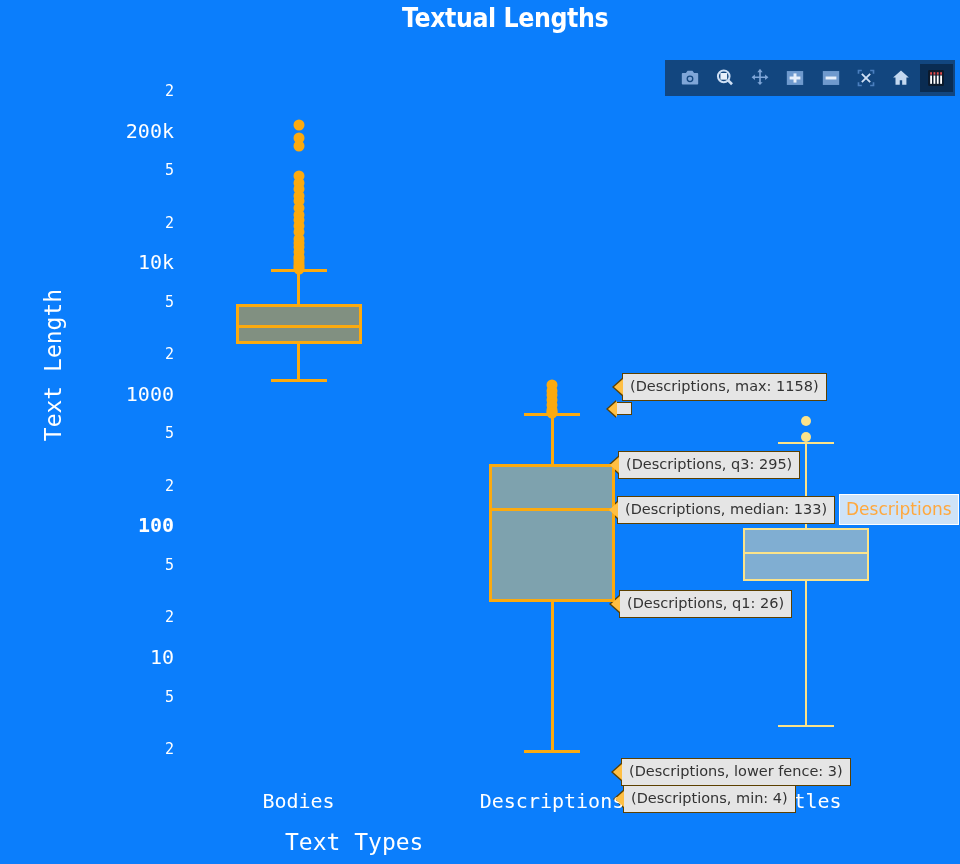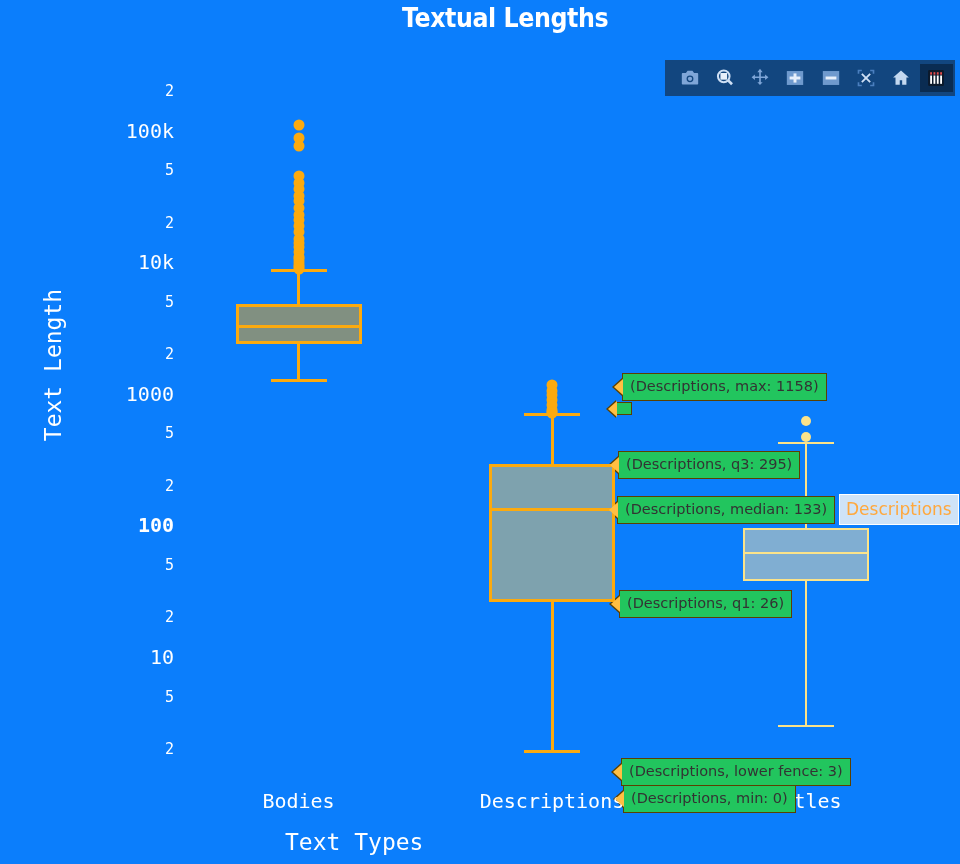--- a/index.html
+++ b/index.html
@@ -95,21 +95,21 @@
     display:flex;align-items:center;justify-content:center;
     margin-right:2px;
     cursor:pointer;
   }
   .mb-btn svg{display:block;}
   .mb-btn.active{background:#0a2c52;}
 
   
   .annot{
     position:absolute;
-    background:#22c55e;
+    background:#e5e5e5;
     border:1px solid #5c4000;
     color:#333333;
     font-family:"DejaVu Sans",sans-serif;
     font-size:14.5px;
     line-height:1;
     padding:5px 7px 6px 7px;
     white-space:nowrap;
     box-sizing:border-box;
   }
   .annot .arrow{
@@ -150,21 +150,21 @@
 
 <div id="plot-root">
 
   <div id="chart-title">Textual Lengths</div>
 
   <div id="yaxis-title">Text Length</div>
   <div id="xaxis-title">Text Types</div>
 
   <div id="ytick-layer">
       <div class="ytick minor" style="top: 91px;">2</div>
-      <div class="ytick major" style="top: 130.616px;">100k</div>
+      <div class="ytick major" style="top: 130.616px;">200k</div>
       <div class="ytick minor" style="top: 170.231px;">5</div>
       <div class="ytick minor" style="top: 222.6px;">2</div>
       <div class="ytick major" style="top: 262.216px;">10k</div>
       <div class="ytick minor" style="top: 301.831px;">5</div>
       <div class="ytick minor" style="top: 354.2px;">2</div>
       <div class="ytick major" style="top: 393.816px;">1000</div>
       <div class="ytick minor" style="top: 433.431px;">5</div>
       <div class="ytick minor" style="top: 485.8px;">2</div>
       <div class="ytick major" style="top: 525.416px; font-weight: bold;">100</div>
       <div class="ytick minor" style="top: 565.031px;">5</div>
@@ -292,18 +292,18 @@
     </div>
   </div>
 
   <div id="annot-layer">
       <div class="annot" style="left: 597px; top: 373px;"><span class="arrow-b"></span><span class="arrow"></span><span>(Descriptions, max: 1158)</span></div>
       <div class="annot" style="left: 591px; top: 402px;"><span class="arrow-b"></span><span class="arrow"></span></div>
       <div class="annot" style="left: 593px; top: 451px;"><span class="arrow-b"></span><span class="arrow"></span><span>(Descriptions, q3: 295)</span></div>
       <div class="annot" style="left: 592px; top: 496px;"><span class="arrow-b"></span><span class="arrow"></span><span>(Descriptions, median: 133)</span></div>
       <div class="annot" style="left: 594px; top: 590px;"><span class="arrow-b"></span><span class="arrow"></span><span>(Descriptions, q1: 26)</span></div>
       <div class="annot" style="left: 596px; top: 758px;"><span class="arrow-b"></span><span class="arrow"></span><span>(Descriptions, lower fence: 3)</span></div>
-      <div class="annot" style="left: 598px; top: 785px;"><span class="arrow-b"></span><span class="arrow"></span><span>(Descriptions, min: 0)</span></div>
+      <div class="annot" style="left: 598px; top: 785px;"><span class="arrow-b"></span><span class="arrow"></span><span>(Descriptions, min: 4)</span></div>
     </div>
 
   <div id="hover-label" style="left:814px;top:494px;">Descriptions</div>
 
 </div>
 
 </body></html>

